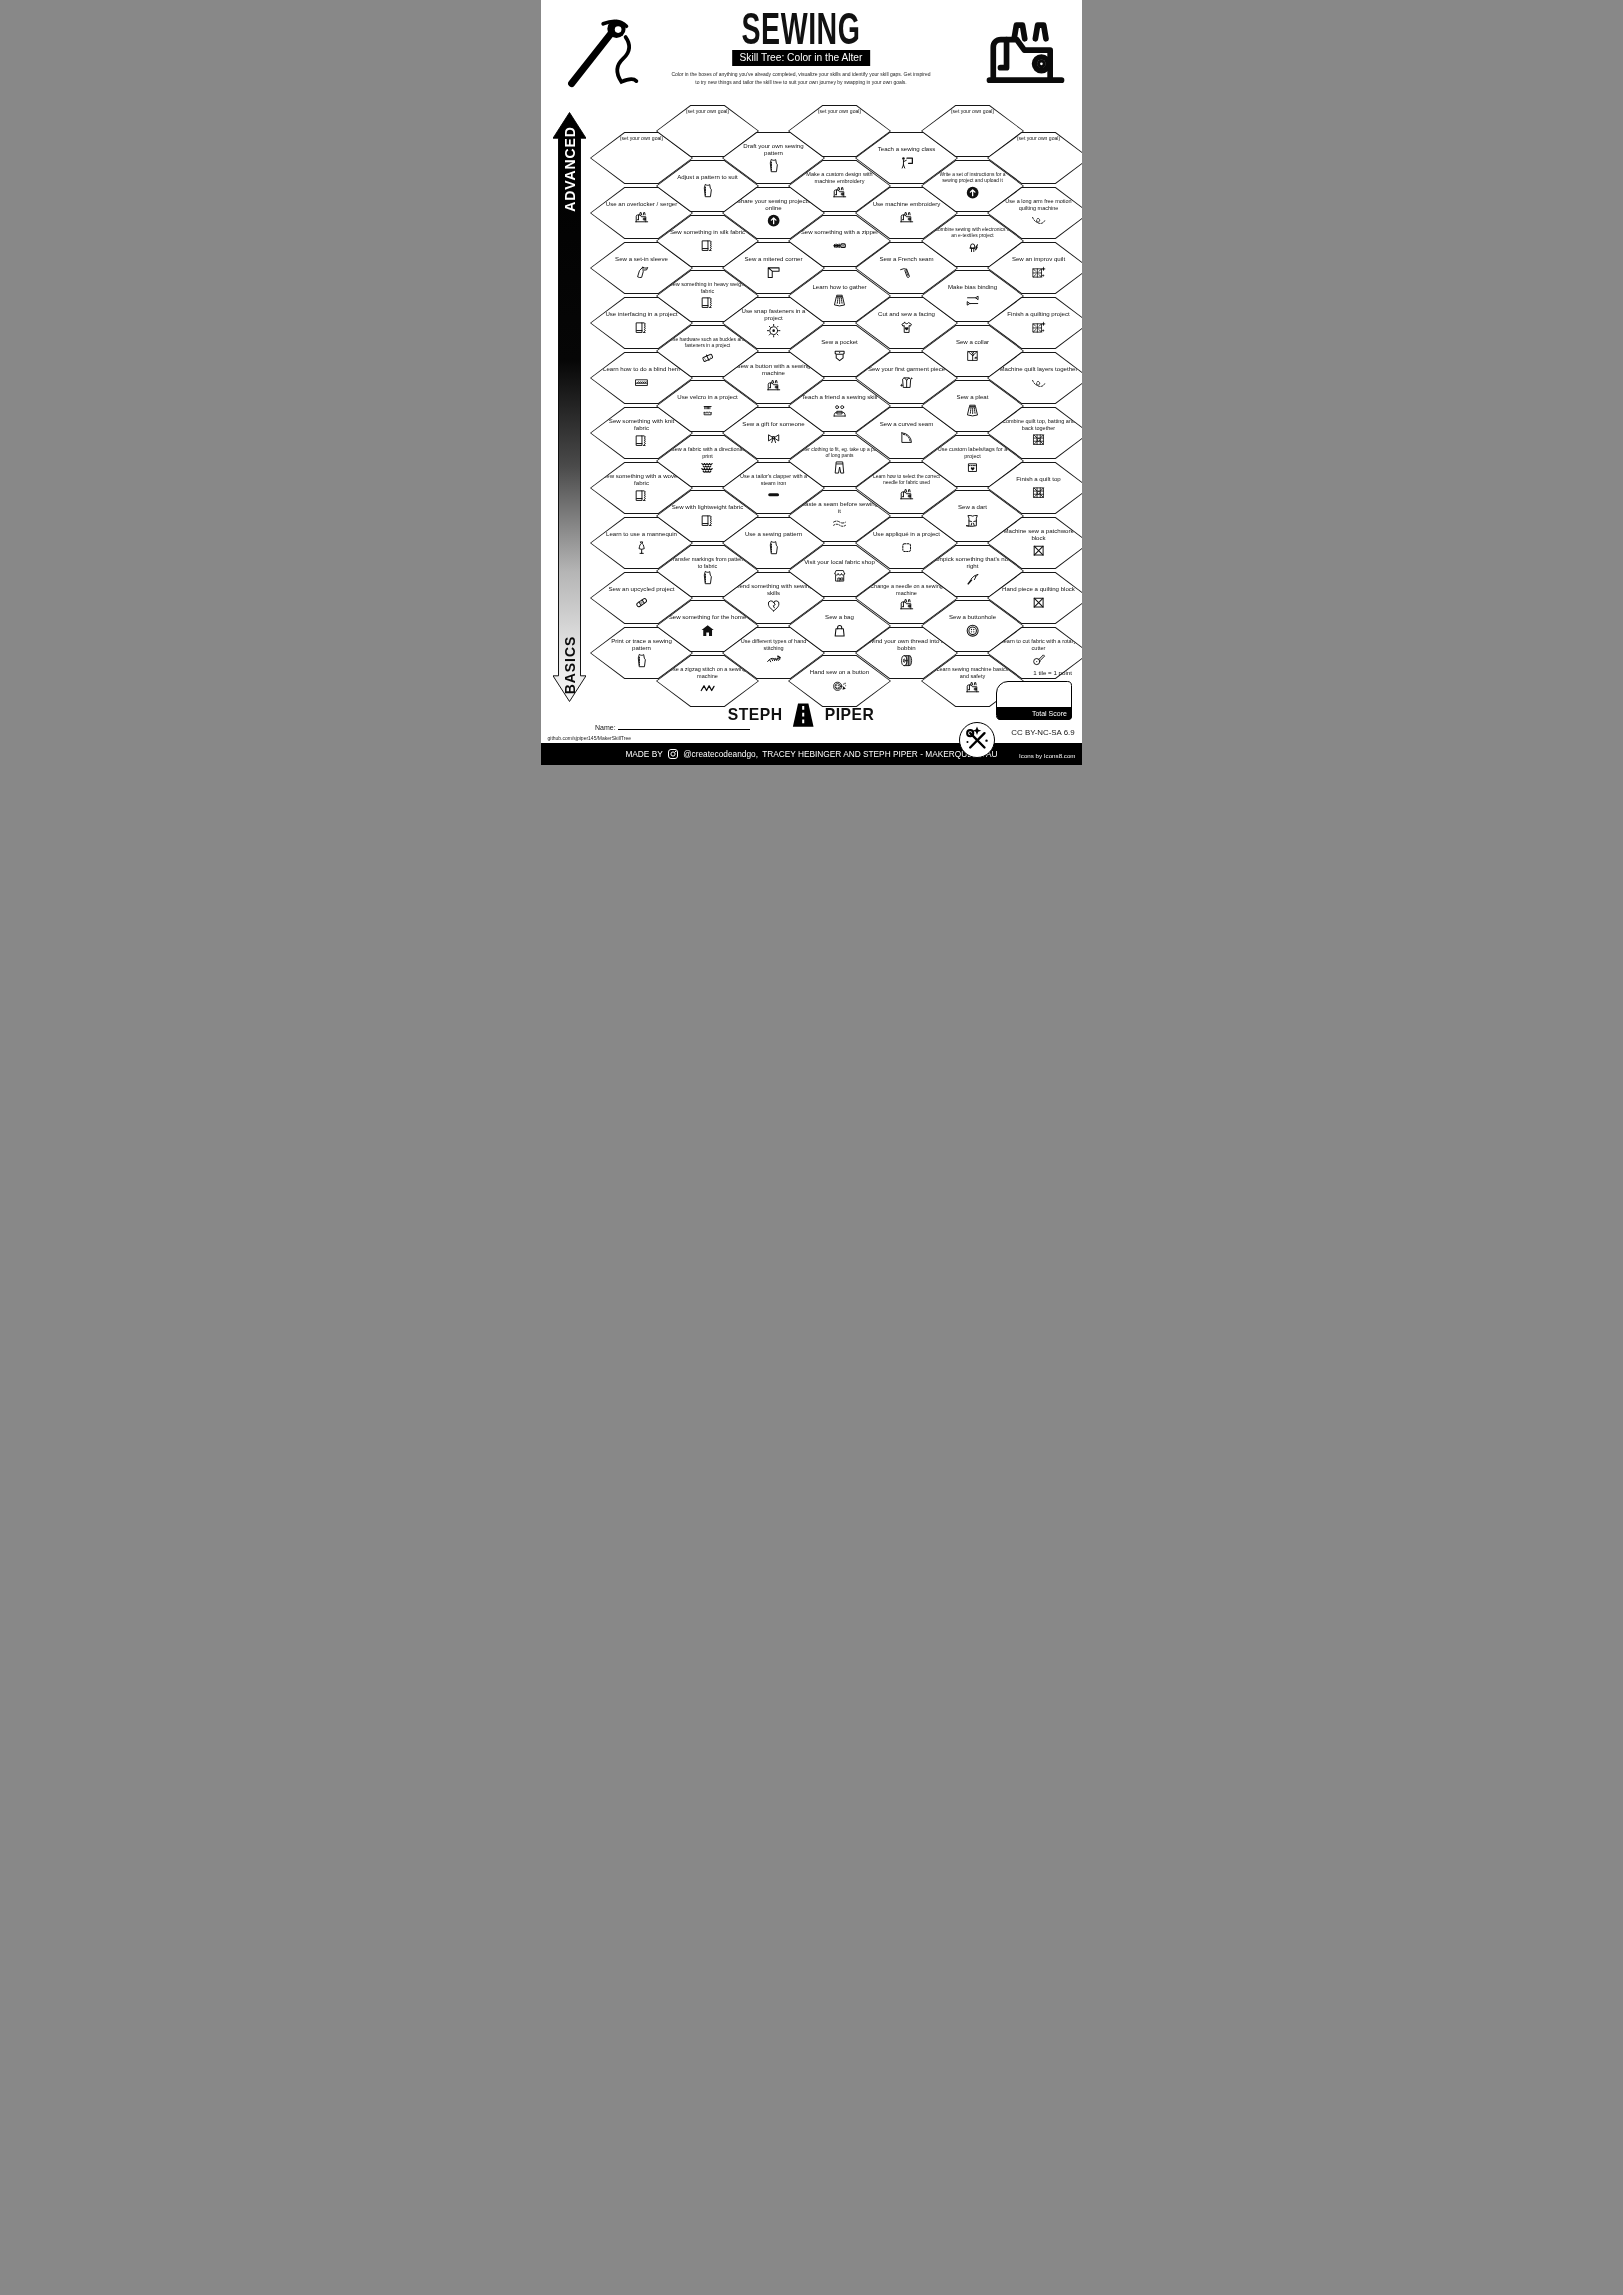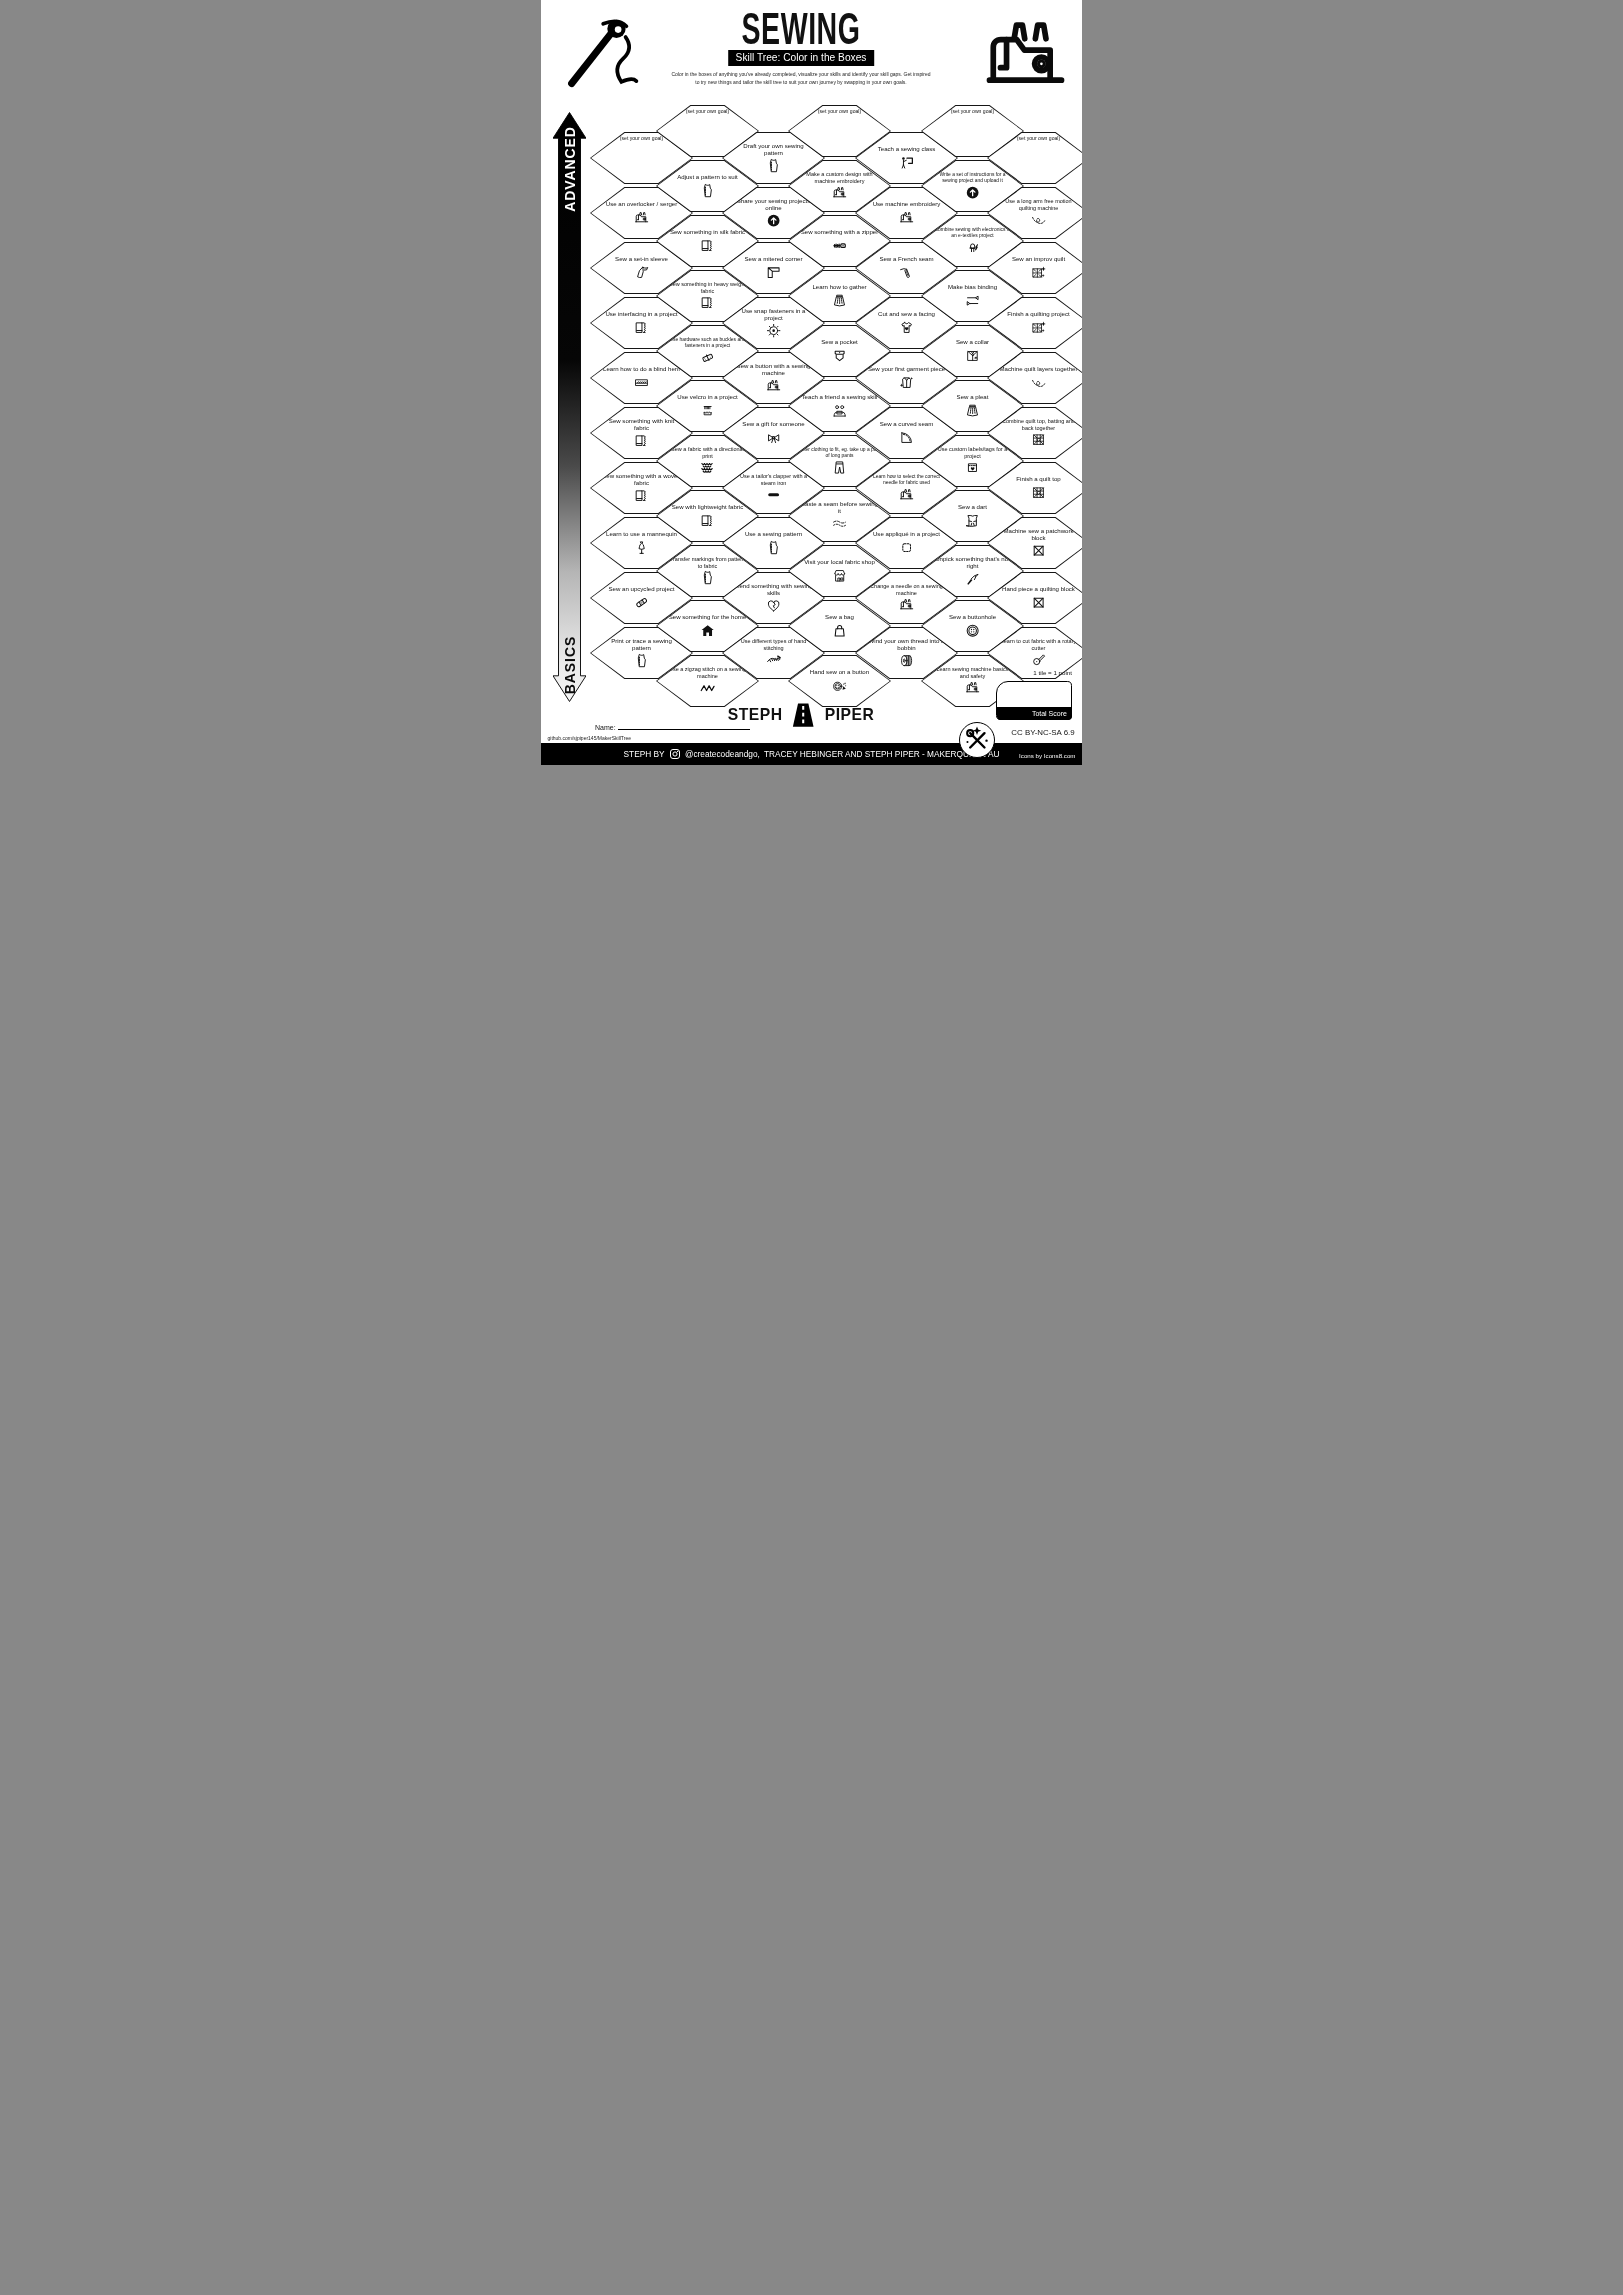--- a/index.html
+++ b/index.html
@@ -305,21 +305,21 @@
 
   <svg class="needle-wrap" viewBox="0 0 200 200">
     <path d="M16 170 L112 48" stroke="#000" stroke-width="17" stroke-linecap="round" fill="none"></path>
     <circle cx="124" cy="38" r="22" fill="#000"></circle>
     <circle cx="128" cy="40" r="8" fill="#fff"></circle>
     <path d="M92 26 q36-14 56 6" stroke="#000" stroke-width="9" fill="none" stroke-linecap="round"></path>
     <path d="M146 58 q20 28-6 52 t-4 56 q26-12 36-2" stroke="#000" stroke-width="9" fill="none" stroke-linecap="round"></path>
   </svg>
 
   <div class="title">SEWING</div>
-  <div class="subtitle-box">Skill Tree: Color in the Boxes</div>
+  <div class="subtitle-box">Skill Tree: Color in the Alter</div>
   <div class="desc">
     <div>Color in the boxes of anything you've already completed, visualize your skills and identify your skill gaps.  Get inspired</div>
     <div>to try new things and tailor the skill tree to suit your own journey by swapping in your own goals.</div>
   </div>
 
   <svg class="machine-wrap" viewBox="0 0 24 24">
     <use href="#sym-sewing-machine"></use>
   </svg>
 
   <div class="axis">
@@ -939,21 +939,21 @@
           <path d="M30 30 L72 72"></path>
       </g>
       <circle cx="30" cy="30" r="9" fill="none" stroke="#000" stroke-width="6"></circle>
       <path d="M50 10l3.5 9 9 3.5-9 3.5-3.5 9-3.5-9-9-3.5 9-3.5z" fill="#000"></path>
       <circle cx="78" cy="52" r="3.5" fill="#000"></circle>
         <circle cx="22" cy="56" r="3" fill="#000"></circle>
     </svg>
   </div>
 
   <div class="footer-bar">
-    <span>STEPH BY</span>
+    <span>MADE BY</span>
     <svg width="12" height="12" viewBox="0 0 24 24">
       <rect x="3" y="3" width="18" height="18" rx="5" fill="none" stroke="#fff" stroke-width="2"></rect>
       <circle cx="12" cy="12" r="4.2" fill="none" stroke="#fff" stroke-width="2"></circle>
       <circle cx="17.2" cy="6.8" r="1.4" fill="#fff"></circle>
     </svg>
     <span>@createcodeandgo,</span>
     <span>TRACEY HEBINGER  AND STEPH PIPER  -  MAKERQUEEN AU</span>
   </div>
   <div class="icons-credit">Icons by Icons8.com</div>
 

